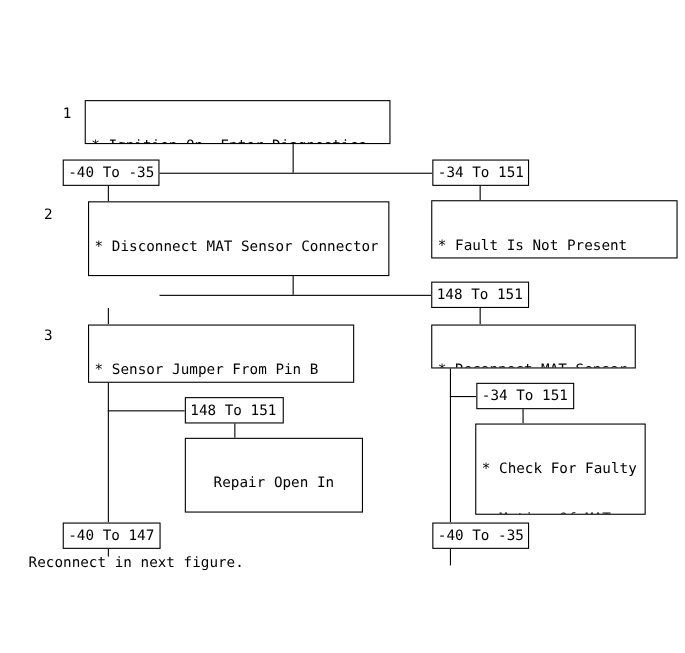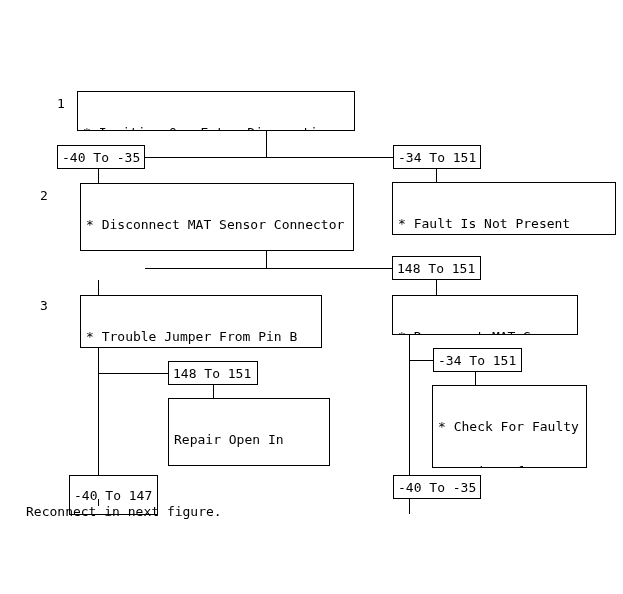--- a/index.html
+++ b/index.html
@@ -95,60 +95,60 @@
 
   <div class="vline" style="left:266px; top:251px; height:17px;"></div>
   <div class="hline" style="left:145px; top:268px; width:247px;"></div>
 
   <div class="box range" style="left:392px; top:256px; width:89px; height:24px;">148 To 151</div>
 
   <div class="vline" style="left:98px; top:280px; height:15px;"></div>
 
   <div class="step-num" style="left:40px; top:298px;">3</div>
   <div class="box" style="left:80px; top:295px; width:242px; height:53px;">
-    <div class="line">* Trouble Jumper From Pin B</div>
+    <div class="line">* Sensor Jumper From Pin B</div>
     
     
   </div>
 
   <div class="vline" style="left:436px; top:280px; height:15px;"></div>
 
   <div class="box" style="left:392px; top:295px; width:186px; height:40px;">
     <div class="line">* Reconnect MAT Sensor</div>
     
   </div>
 
   <div class="vline" style="left:98px; top:348px; height:127px;"></div>
   <div class="hline" style="left:98px; top:373px; width:70px;"></div>
 
   <div class="box range" style="left:168px; top:361px; width:90px; height:24px;">148 To 151</div>
   <div class="vline" style="left:213px; top:385px; height:13px;"></div>
 
-  <div class="box" style="left:168px; top:398px; width:162px; height:68px;">
+  <div class="box" style="left:168px; top:398px; width:162px; height:68px;text-align:center;">
     <div class="line">Repair Open In</div>
     
     
     
   </div>
 
   <div class="vline" style="left:409px; top:335px; height:140px;"></div>
   <div class="hline" style="left:409px; top:360px; width:24px;"></div>
 
   <div class="box range" style="left:433px; top:348px; width:89px; height:24px;">-34 To 151</div>
   <div class="vline" style="left:475px; top:372px; height:13px;"></div>
 
   <div class="box" style="left:432px; top:385px; width:155px; height:83px;">
     <div class="line">* Check For Faulty</div>
     <div class="line">  Mating Of MAT</div>
     
     
     
   </div>
 
-  <div class="box range" style="left:57px; top:475px; width:89px; height:40px;margin-left:12px;">-40 To 147</div>
+  <div class="box range" style="left:57px; top:475px; width:89px; height:24px;">-40 To 147</div>
   <div class="vline" style="left:98px; top:499px; height:7px;"></div>
 
   <div class="box range" style="left:393px; top:475px; width:88px; height:24px;">-40 To -35</div>
   <div class="vline" style="left:409px; top:499px; height:15px;"></div>
 
   <div class="footer" style="left:26px; top:504px;">Reconnect in next figure.</div>
 
 </div>
 
 </body></html>

